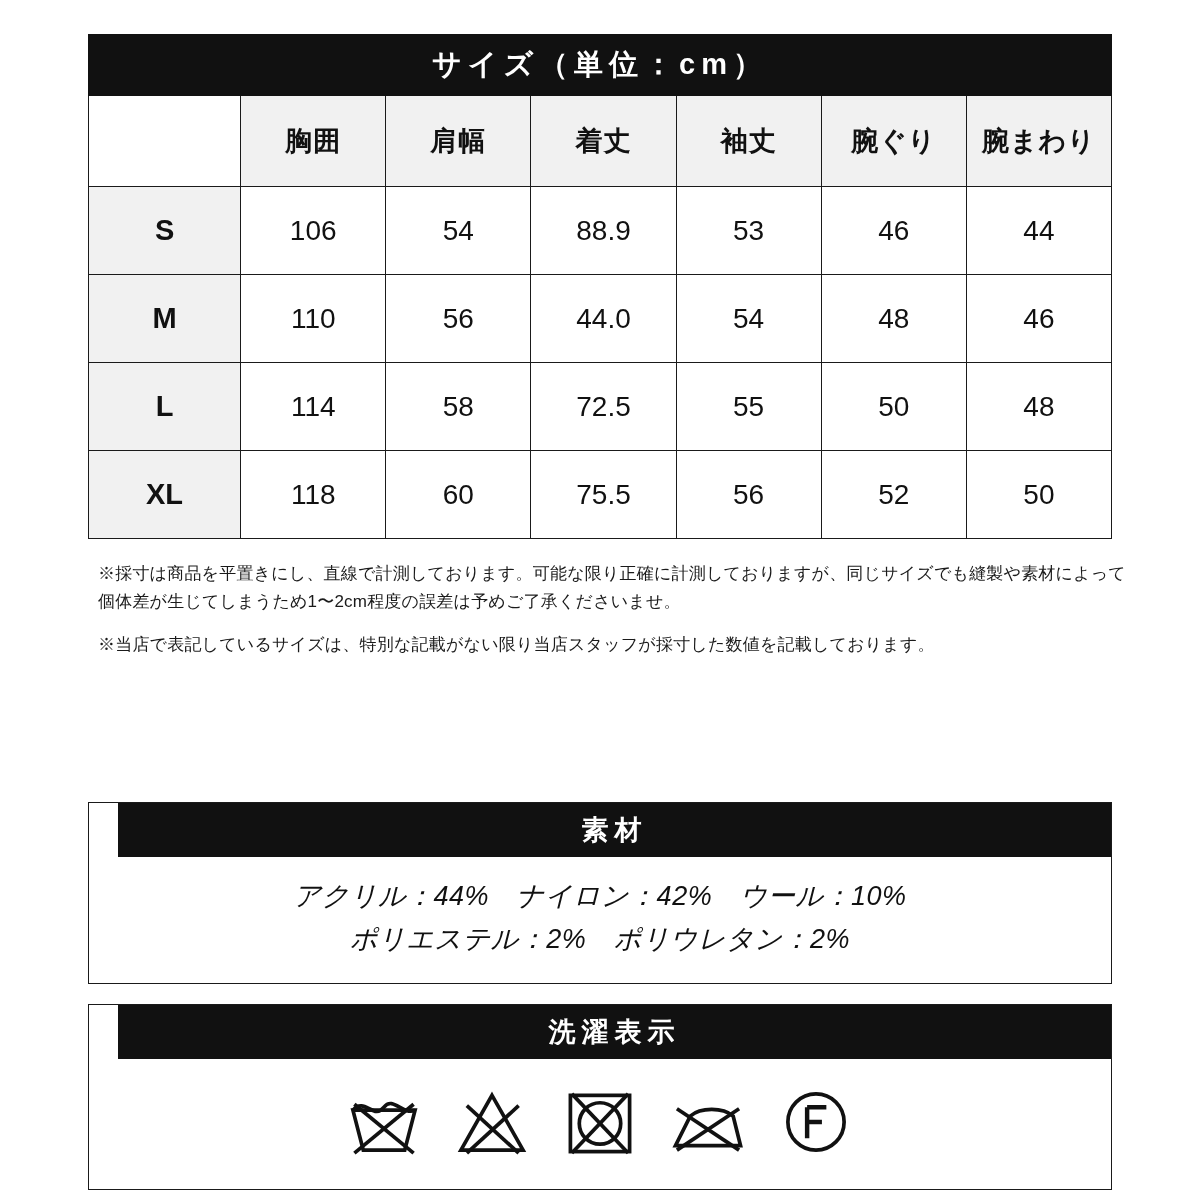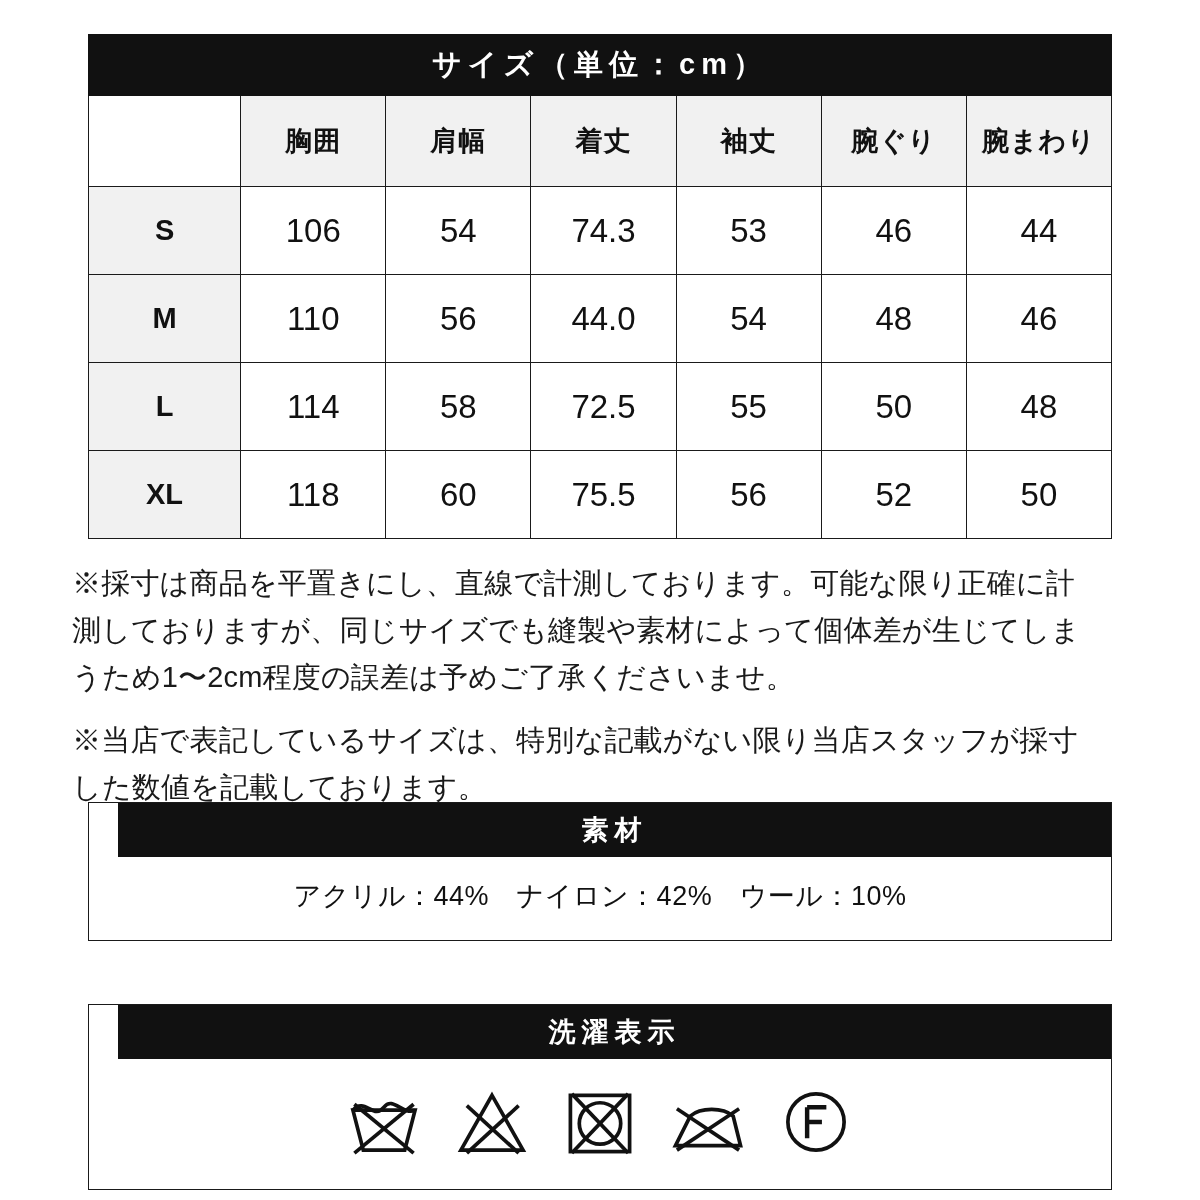--- a/index.html
+++ b/index.html
@@ -63,32 +63,32 @@
     height: 85px;
     font-size: 27px;
     background: #ffffff;
   }
   .data-row td.sz {
     background: #f1f1f1;
     font-size: 29px;
   }
   .data-row td.num {
     font-weight: normal;
-    font-size: 33px;
+    font-size: 28px;
   }
   col.c-size { width: 152px; }
   col.c-col  { width: 145px; }
 
   
   .notes {
     position: absolute;
-    left: 72px;
+    left: 98px;
     top: 560px;
     width: 1030px;
-    font-size: 29px;
+    font-size: 17px;
     line-height: 1.62;
     color: #1a1a1a;
     letter-spacing: 0.2px;
   }
   .notes p {
     margin: 0;
   }
   .notes p + p {
     margin-top: 16px;
   }
@@ -118,20 +118,21 @@
     padding: 18px 0 22px 0;
   }
 
   
   #material-section { top: 802px; }
   .mat-line {
     font-size: 27px;
     line-height: 1.6;
     color: #111111;
     letter-spacing: 0.5px;
+    font-style: italic;
   }
 
   
   #washing-section { top: 1004px; }
   .wash-icons {
     display: flex;
     justify-content: center;
     align-items: center;
     gap: 34px;
     padding: 26px 0 30px 0;
@@ -173,21 +174,21 @@
           <td>着丈</td>
           <td>袖丈</td>
           <td>腕ぐり</td>
           <td>腕まわり</td>
         </tr>
 
         <tr class="data-row">
           <td class="sz">S</td>
           <td class="num">106</td>
           <td class="num">54</td>
-          <td class="num">74.3</td>
+          <td class="num">88.9</td>
           <td class="num">53</td>
           <td class="num">46</td>
           <td class="num">44</td>
         </tr>
         <tr class="data-row">
           <td class="sz">M</td>
           <td class="num">110</td>
           <td class="num">56</td>
           <td class="num">44.0</td>
           <td class="num">54</td>
@@ -218,20 +219,21 @@
 
   <div class="notes">
     <p>※採寸は商品を平置きにし、直線で計測しております。可能な限り正確に計測しておりますが、同じサイズでも縫製や素材によって個体差が生じてしまうため1〜2cm程度の誤差は予めご了承くださいませ。</p>
     <p>※当店で表記しているサイズは、特別な記載がない限り当店スタッフが採寸した数値を記載しております。</p>
   </div>
 
   <div class="section" id="material-section">
     <div class="section-title">素材</div>
     <div class="section-body">
       <div class="mat-line">アクリル：44%　ナイロン：42%　ウール：10%</div>
+      <div class="mat-line">ポリエステル：2%　ポリウレタン：2%</div>
     </div>
   </div>
 
   <div class="section" id="washing-section">
     <div class="section-title">洗濯表示</div>
     <div class="wash-icons">
 
       <span class="wash-icon">
         <svg viewBox="0 0 100 100" fill="none" stroke="#111111" stroke-width="5">
           <path d="M8 34 L92 34 L78 88 L22 88 Z"></path>

